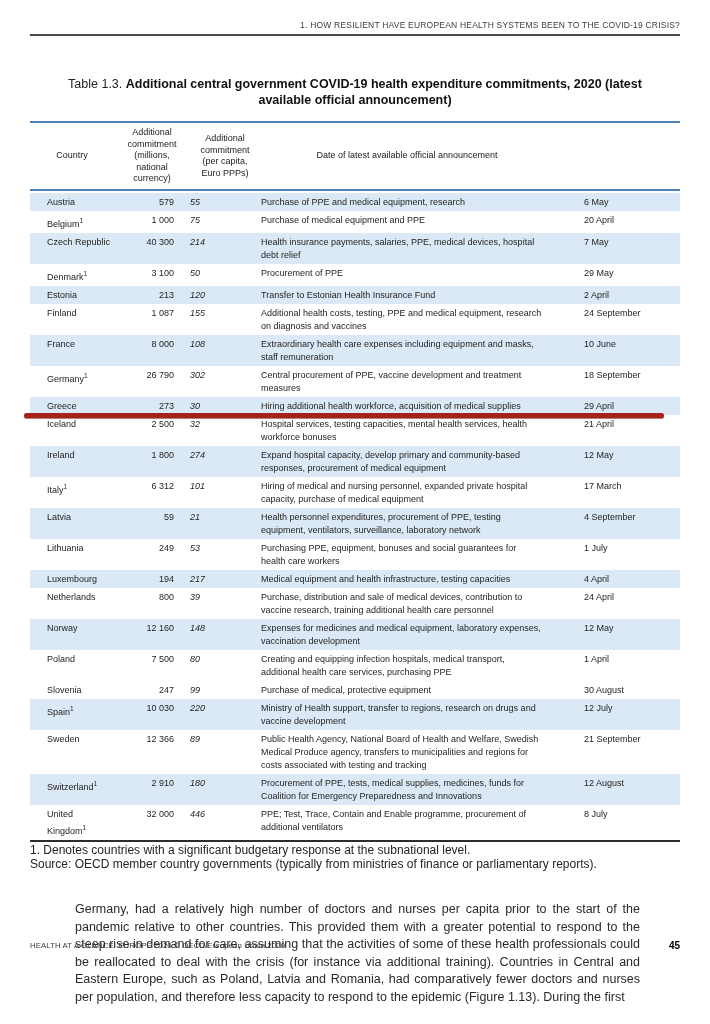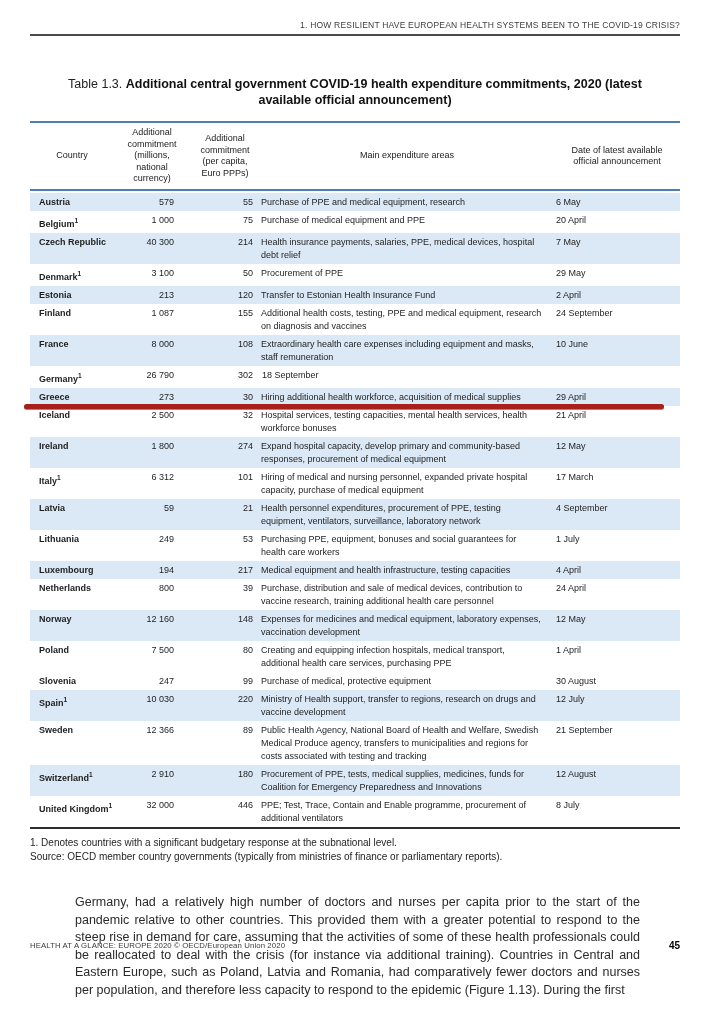--- a/index.html
+++ b/index.html
@@ -61,39 +61,39 @@
     border-bottom:2px solid #2d2d2d;
     padding-top:2px;
   }
   .trow{position:relative;}
   .trow.shaded{background:var(--row-shade);}
   .td{
     padding:2.5px 0;
     line-height:13px;
     vertical-align:top;
   }
-  .td.country{padding-left:9px;font-weight:bold;}
+  .td.country{padding-left:17px;}
   .td.country sup{font-size:6.5px;}
   .td.num{text-align:right;padding-right:16px;}
-  .td.pc{text-align:right;padding-right:7px;}
+  .td.pc{text-align:left;padding-right:7px;font-style:italic;}
   .td.areas{padding-left:1px;padding-right:12px;}
-  .td.date{padding-left:2px;}
+  .td.date{padding-left:2px;margin-left:28px;}
   .red-line{
     position:absolute;
     left:-6px;right:16px;bottom:-3px;
     height:5px;
     border-radius:3px;
     background:var(--highlight-red);
     box-shadow:0 1px 0 rgba(120,20,15,.55);
     z-index:3;
   }
   
   .footnotes{
-    margin-top:7px;
-    font-size:10px;
+    margin-top:1px;
+    font-size:12px;
     line-height:14px;
     color:#242424;
   }
   
   .body-paragraph{
     margin:30px 28px 0 45px;
     width:565px;
     text-align:justify;
     font-size:12.5px;
     line-height:17.5px;
@@ -120,21 +120,20 @@
   <div class="table-title">
     <span>Table 1.3.</span>
     <b>Additional central government COVID-19 health expenditure commitments, 2020 (latest available official announcement)</b>
   </div>
 
   <div class="dtable">
     <div class="thead grid-row" id="thead-row">
         <div class="th">Country</div>
         <div class="th">Additional commitment (millions, national currency)</div>
         <div class="th">Additional commitment (per capita, Euro PPPs)</div>
-        <div class="th">Main expenditure areas</div>
         <div class="th">Date of latest available official announcement</div>
       </div>
     <div class="tbody" id="tbody">
         <div class="trow grid-row shaded">
           <div class="td country">Austria</div>
           <div class="td num">579</div>
           <div class="td pc">55</div>
           <div class="td areas">Purchase of PPE and medical equipment, research</div>
           <div class="td date">6 May</div>
         </div>
@@ -177,20 +176,21 @@
           <div class="td country">France</div>
           <div class="td num">8 000</div>
           <div class="td pc">108</div>
           <div class="td areas">Extraordinary health care expenses including equipment and masks, staff remuneration</div>
           <div class="td date">10 June</div>
         </div>
         <div class="trow grid-row">
           <div class="td country">Germany<sup>1</sup></div>
           <div class="td num">26 790</div>
           <div class="td pc">302</div>
+          <div class="td areas">Central procurement of PPE, vaccine development and treatment measures</div>
           <div class="td date">18 September</div>
         </div>
         <div class="trow grid-row shaded underlined">
           <div class="td country">Greece</div>
           <div class="td num">273</div>
           <div class="td pc">30</div>
           <div class="td areas">Hiring additional health workforce, acquisition of medical supplies</div>
           <div class="td date">29 April</div>
           <div class="red-line"></div>
         </div>

